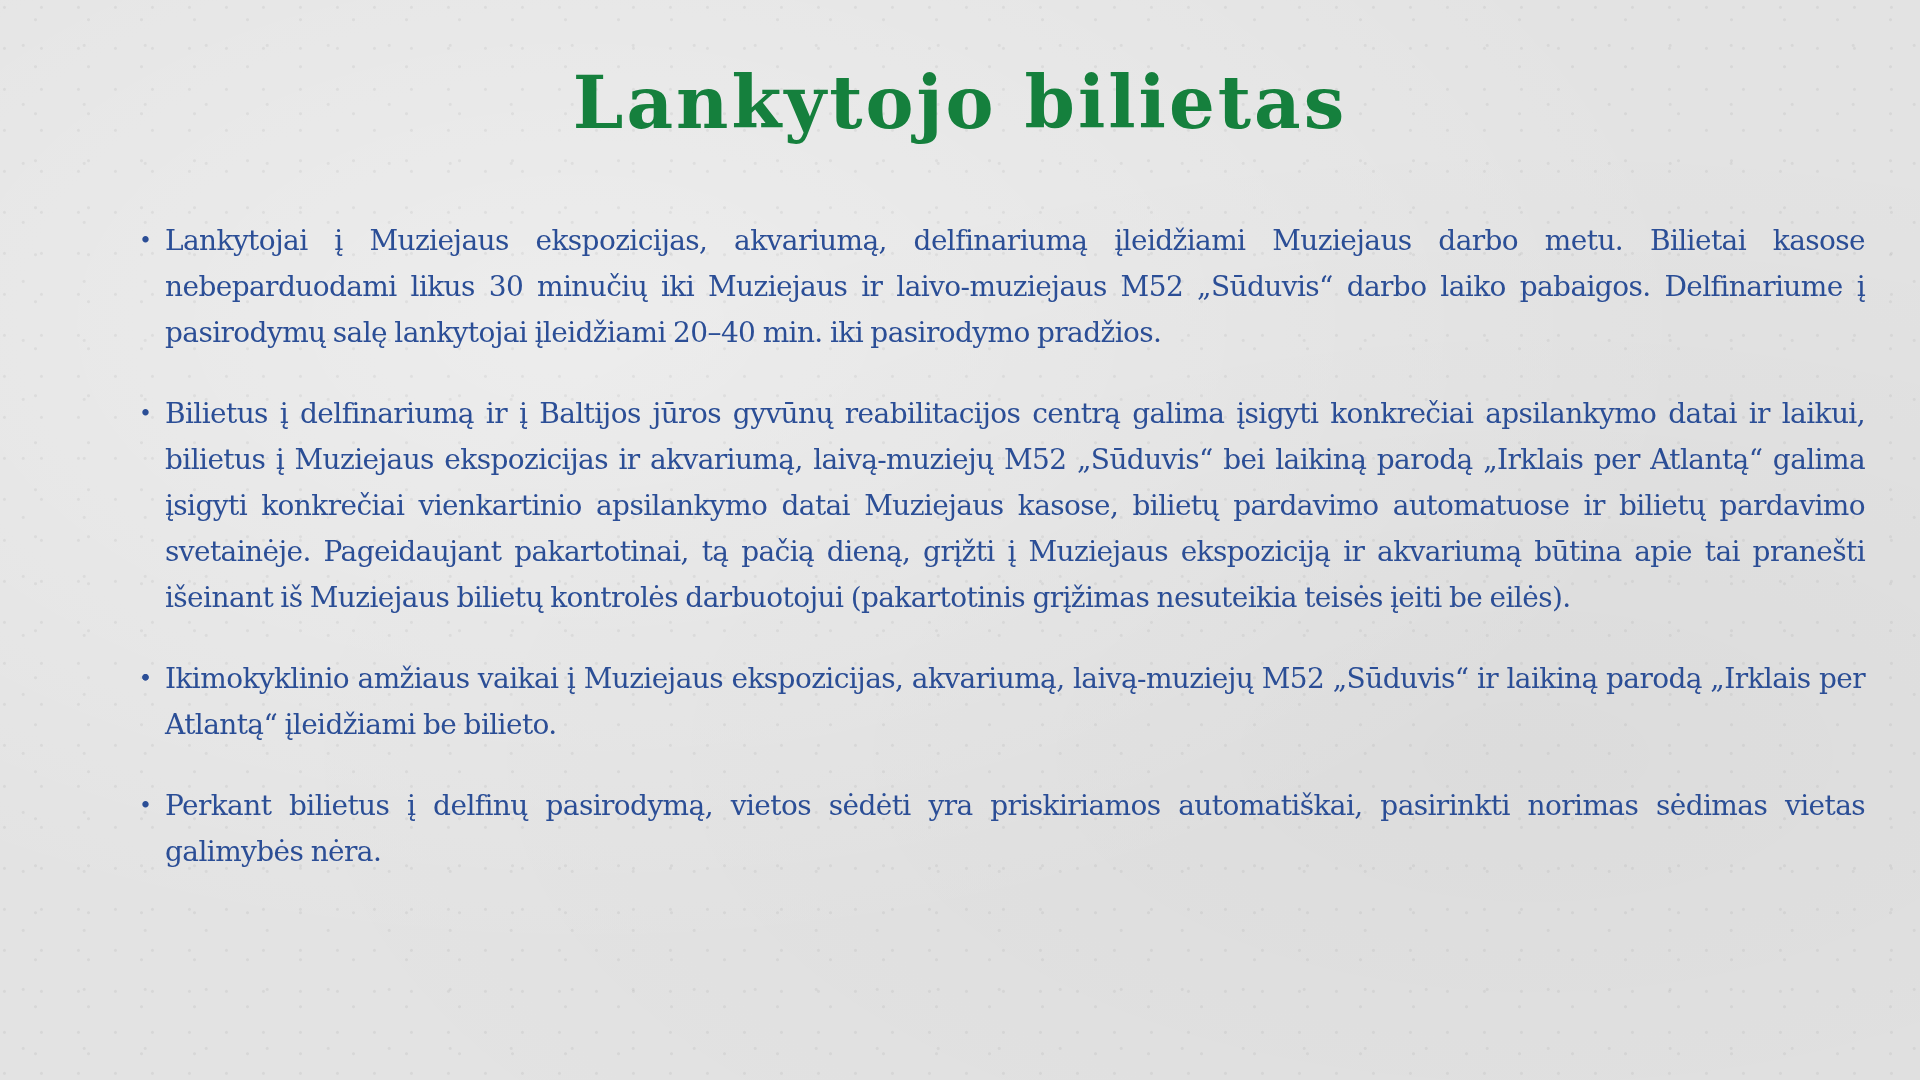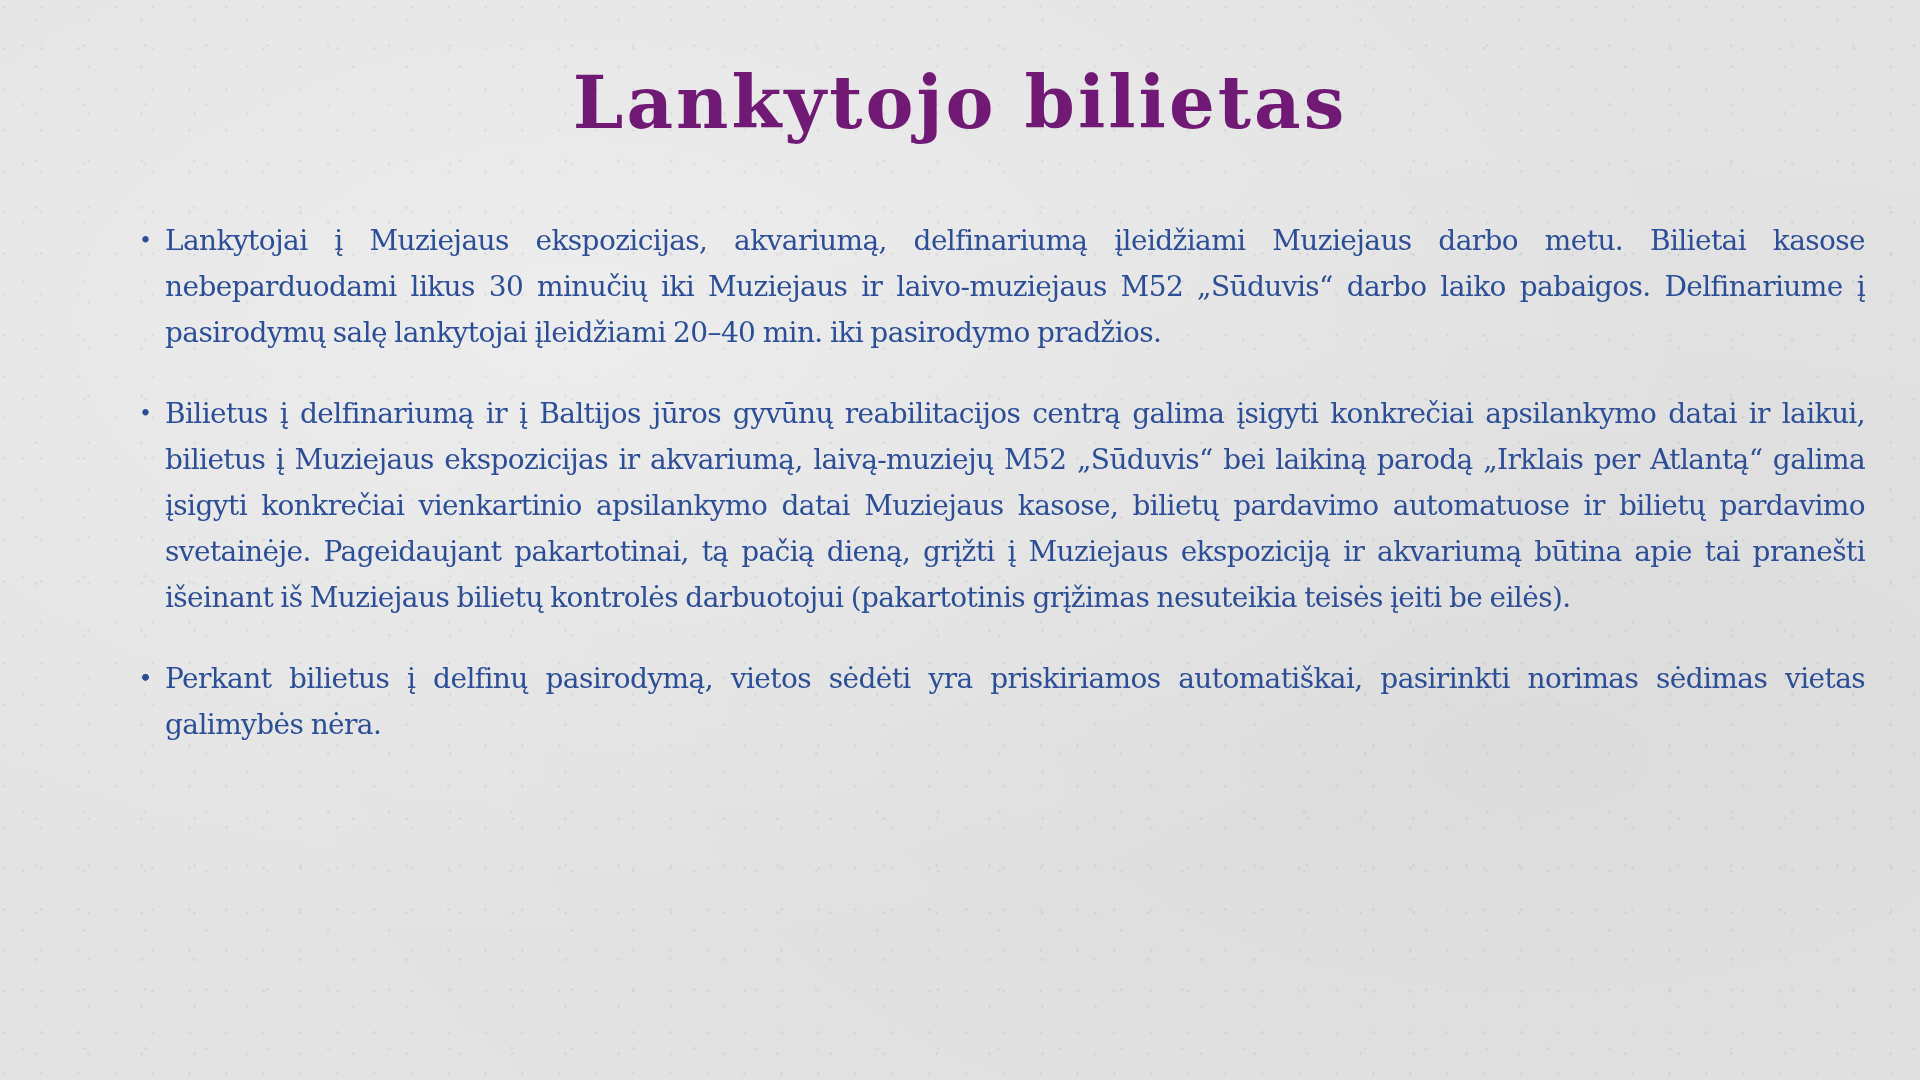--- a/index.html
+++ b/index.html
@@ -25,21 +25,21 @@
   .page-title {
     position: absolute;
     top: 58px;
     left: 0;
     width: 1920px;
     text-align: center;
     font-family: "DejaVu Serif", serif;
     font-weight: bold;
     font-size: 72px;
     letter-spacing: 3px;
-    color: #701a75;
+    color: #15803d;
     margin: 0;
     line-height: 90px;
   }
   .rules-list {
     position: absolute;
     top: 218px;
     left: 165px;
     width: 1700px;
     margin: 0;
     padding: 0;
@@ -76,18 +76,19 @@
   </li>
   <li>
     <span class="bullet">•</span>
     <span>Bilietus į delfinariumą ir į Baltijos jūros gyvūnų reabilitacijos centrą galima įsigyti konkrečiai apsilankymo datai ir laikui, bilietus į Muziejaus ekspozicijas ir akvariumą, laivą-muziejų M52 „Sūduvis“ bei laikiną parodą „Irklais per Atlantą“ galima įsigyti konkrečiai vienkartinio apsilankymo datai Muziejaus kasose, bilietų pardavimo automatuose ir bilietų pardavimo svetainėje. Pageidaujant pakartotinai, tą pačią dieną, grįžti į Muziejaus ekspoziciją ir akvariumą būtina apie tai pranešti išeinant iš Muziejaus bilietų kontrolės darbuotojui (pakartotinis grįžimas nesuteikia teisės įeiti be eilės).</span>
   </li>
   <li>
     <span class="bullet">•</span>
   </li>
   <li>
     <span class="bullet">•</span>
+    <span>Ikimokyklinio amžiaus vaikai į Muziejaus ekspozicijas, akvariumą, laivą-muziejų M52 „Sūduvis“ ir laikiną parodą „Irklais per Atlantą“ įleidžiami be bilieto.</span>
   </li>
   <li>
     <span class="bullet">•</span>
     <span>Perkant bilietus į delfinų pasirodymą, vietos sėdėti yra priskiriamos automatiškai, pasirinkti norimas sėdimas vietas galimybės nėra.</span>
   </li>
 </ul>
 
 </body></html>

